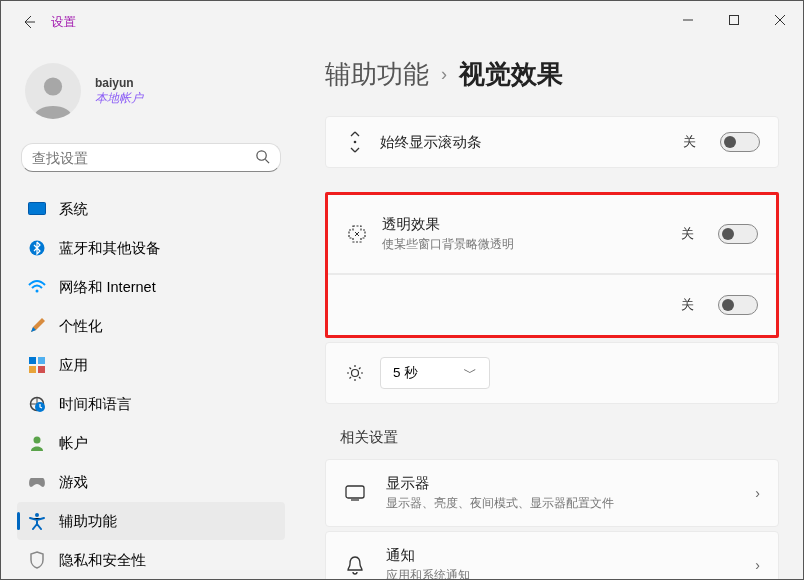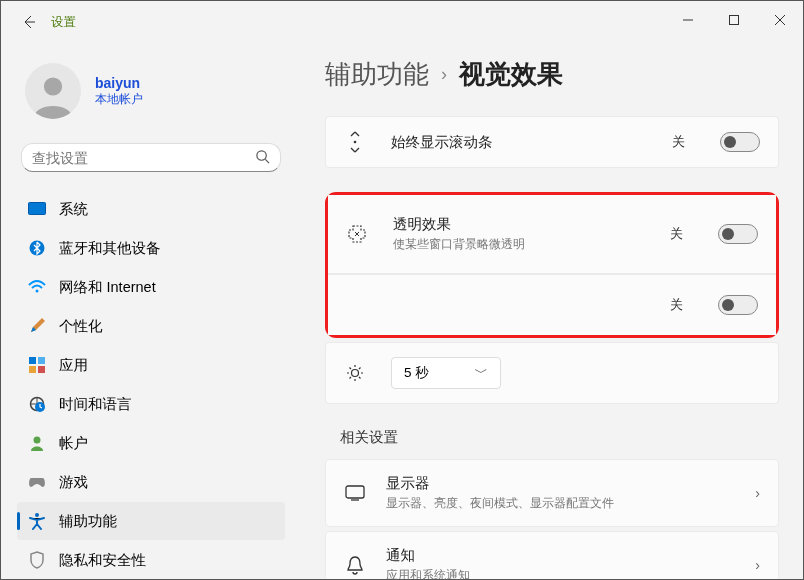--- a/index.html
+++ b/index.html
@@ -22,21 +22,21 @@
     .titlebar-back {
       width: 36px;
       display:flex;
       align-items:center;
       justify-content:center;
       font-size: 16px;
       cursor:pointer;
     }
     .titlebar-title {
       font-size: 12.5px;
-      color: #4d7c0f;
+      color: #a21caf;
       margin-left: 4px;
       text-align: center;
     }
     .window-controls {
       position: absolute;
       right: 0;
       top: 0;
       height: 38px;
       display: flex;
     }
@@ -69,22 +69,22 @@
       width: 56px;
       height:56px;
       border-radius:50%;
       background:#e6e6e6;
       display:flex;
       align-items:flex-end;
       justify-content:center;
       overflow:hidden;
     }
     .avatar svg { width: 52px; height:52px; }
-    .account-name { font-size: 14px; font-weight:600; color:#1d4ed8; }
-    .account-sub { font-size: 12px; color:#1d4ed8; }
+    .account-name { font-size: 12px; font-weight:600; color:#404040; }
+    .account-sub { font-size: 12px; color:#8b5cf6;font-style:italic; }
     .search-box {
       margin: 4px 20px 14px 4px;
       display:flex;
       align-items:center;
       background:#fff;
       border:1px solid #ddd;
       border-bottom:1.5px solid #888;
       border-radius:12px;
       height: 34px;
       padding: 0 10px;
@@ -154,21 +154,21 @@
     .breadcrumb .sep { color:#888; font-size:18px; }
     .breadcrumb .current { font-weight:600; }
     .settings-row {
       background:#fbfbfb;
       border:1px solid #eaeaea;
       border-radius:4px;
       margin-bottom:4px;
       display:flex;
       align-items:center;
       padding: 14px 18px;
-      gap:25px;
+      gap:14px;
     }
     .row-icon {
       width:22px;
       display:flex;
       align-items:center;
       justify-content:center;
       flex-shrink:0;
     }
     .row-text { flex:1; }
     .row-title { font-size:14.5px; color:#222; }
@@ -188,21 +188,21 @@
       position:absolute;
       width:12px;
       height:12px;
       border-radius:50%;
       background:#555;
       left:3px;
       top:3px;
     }
     .highlight-box {
       border:3px solid #ef1d1d;
-      border-radius:11px;
+      border-radius:2px;
       margin-bottom:4px;
       margin-top:24px;
     }
     .highlight-box .settings-row {
       border-radius:0;
       margin:0;
       border-left:none;
       border-right:none;
     }
     .dropdown {

